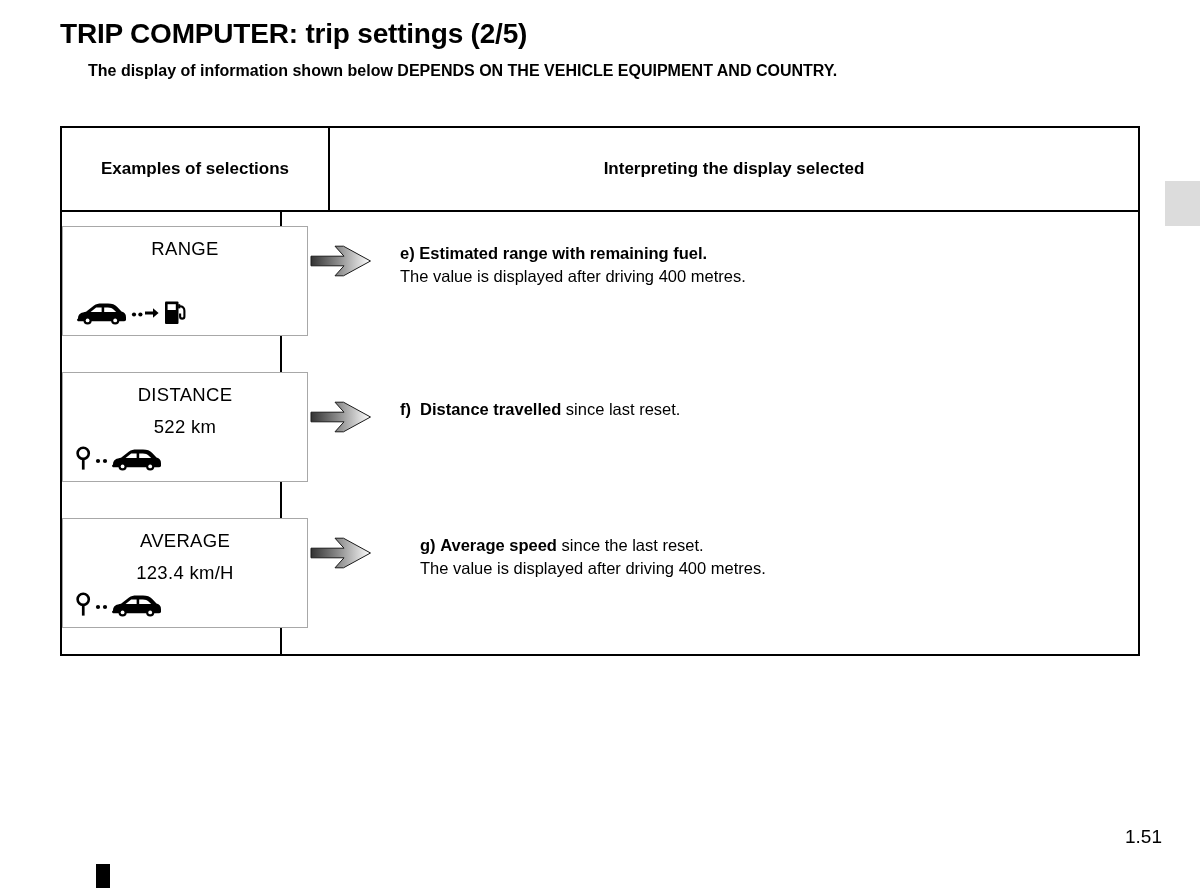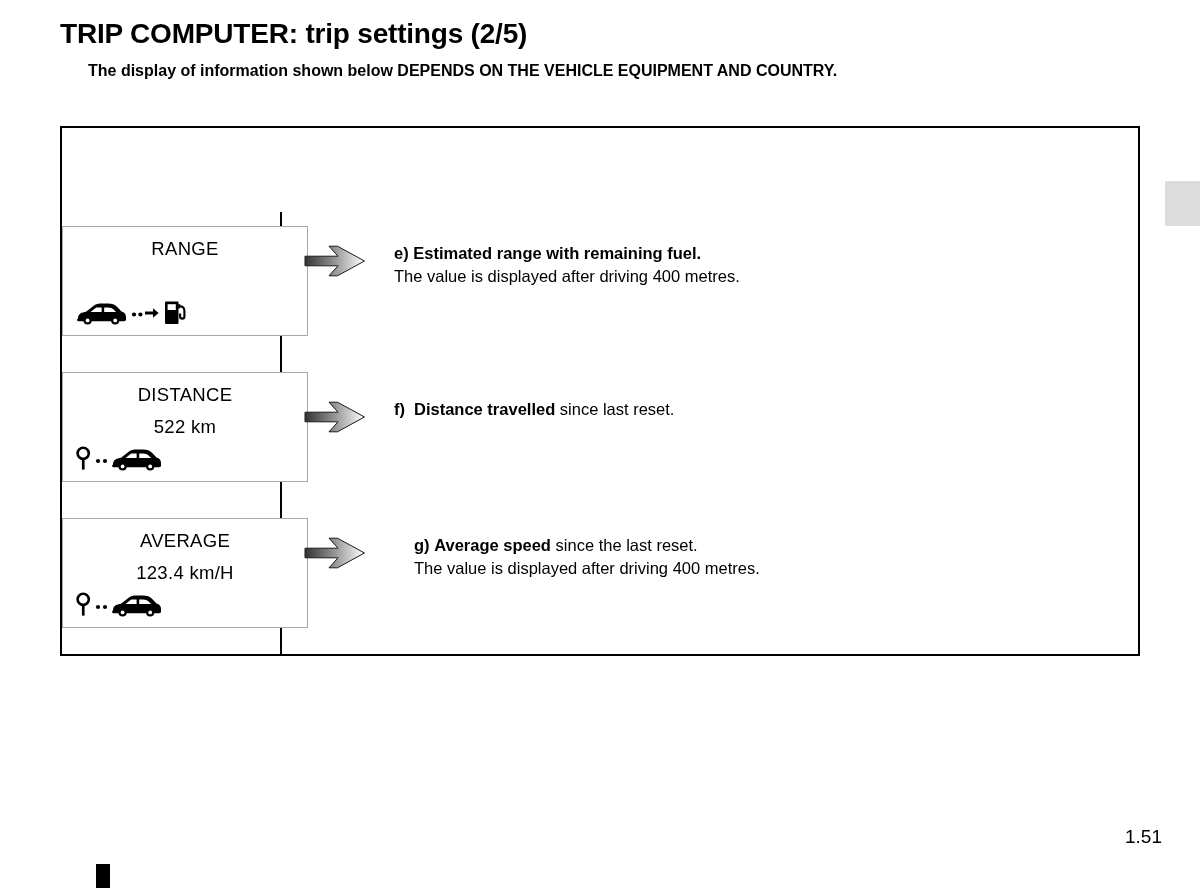--- a/index.html
+++ b/index.html
@@ -122,21 +122,21 @@
     bottom: 7px;
     height: 30px;
     display: flex;
     align-items: center;
   }
   .display-icons svg { display: block; }
 
   
   .interp-row {
     position: absolute;
-    left: 22px;
+    left: 28px;
     right: 20px;
     display: flex;
     align-items: flex-start;
   }
   #interp-row-0 { top: 30px; }
   #interp-row-1 { top: 186px; }
   #interp-row-2 { top: 322px; gap: 20px; }
 
   .arrow-icon {
     width: 62px;
@@ -180,20 +180,28 @@
   }
 </style>
 </head>
 <body>
 
 <div id="page-title">TRIP COMPUTER: trip settings (2/5)</div>
 <div id="page-subtitle">The display of information shown below DEPENDS ON THE VEHICLE EQUIPMENT AND COUNTRY.</div>
 
 <div id="content-table">
 
+  <div id="table-header-row">
+    <div class="col-divider-head">
+      <span class="header-label">Examples of selections</span>
+    </div>
+    <div class="head-rest">
+      <span class="header-label">Interpreting the display selected</span>
+    </div>
+  </div>
 
   <div id="table-body-row">
 
     <div id="selections-column">
 
       <div class="display-box">
         <div class="display-title">RANGE</div>
         <div class="display-icons">
 
           <span>

